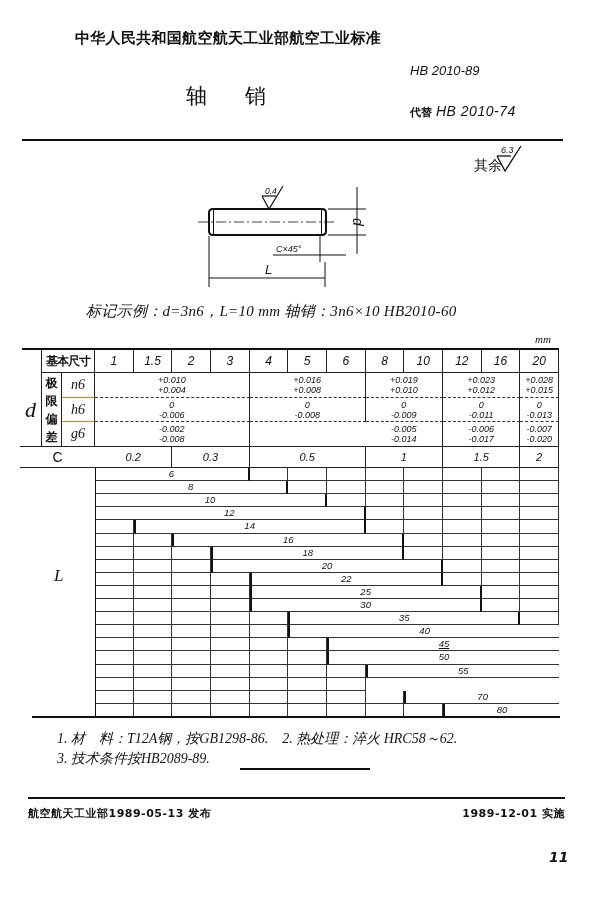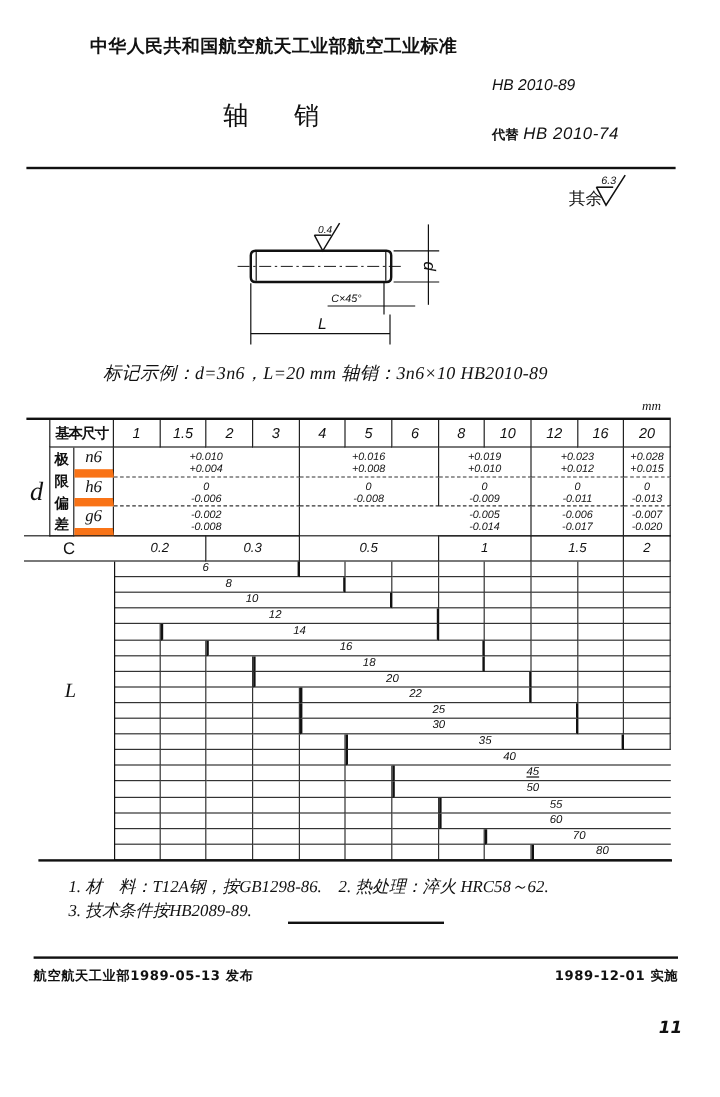--- a/index.html
+++ b/index.html
@@ -17,21 +17,21 @@
   .marking{left:86px;top:302px;font-size:15px;font-style:italic;white-space:nowrap;font-family:"Liberation Serif",serif;letter-spacing:0.3px;}
   .unit{left:535px;top:333px;font-size:11px;font-style:italic;font-family:"Liberation Serif",serif;}
   #table-root{position:absolute;left:0;top:0;width:600px;height:914px;}
   .c{position:absolute;box-sizing:border-box;display:flex;align-items:center;justify-content:center;
      text-align:center;font-family:"Liberation Sans",sans-serif;}
   .hdr{border-right:1px solid #222;border-bottom:1.5px solid #222;font-size:12px;font-style:italic;}
   .basic{border-left:1px solid #222;border-right:1px solid #222;border-bottom:1.5px solid #222;font-size:12px;font-weight:bold;font-family:"DejaVu Serif",serif;letter-spacing:-1px;}
   .dcell{font-size:22px;font-style:italic;font-family:"Liberation Serif",serif;}
   .devcol{border-left:1px solid #222;border-right:1px solid #222;border-bottom:1.5px solid #222;font-size:12px;font-weight:bold;
           line-height:18px;padding:0 3px;word-break:break-all;font-family:"DejaVu Serif",serif;}
-  .grade{border-right:1px solid #222;border-bottom:7px solid #f97316;font-size:14px;font-style:italic;font-family:"Liberation Serif",serif;}
+  .grade{border-right:1px solid #222;border-bottom:1px solid #f97316;font-size:14px;font-style:italic;font-family:"Liberation Serif",serif;}
   .tol{border-right:1px solid #222;border-bottom:1px dashed #333;flex-direction:column;font-size:9px;font-style:italic;line-height:10px;}
   .tol.last{border-bottom:1.5px solid #222;}
   .clab{font-size:14px;font-family:"Liberation Sans",sans-serif;border-bottom:1.5px solid #222;border-top:1.5px solid #222;}
   .cval{border-right:1px solid #222;border-top:1.5px solid #222;border-bottom:1.5px solid #222;font-size:11px;font-style:italic;}
   .lbox{border-right:1px solid #333;border-bottom:1px solid #333;}
   .lspan{border-bottom:1px solid #333;font-size:9.5px;font-style:italic;align-items:flex-start;line-height:11px;}
   .lspan.stepL{border-left:2px solid #111;}
   .lspan.stepR{border-right:2px solid #111;}
   .Llabel{left:54px;top:566px;font-size:17px;font-style:italic;font-family:"Liberation Serif",serif;}
   .note{left:57px;font-size:14px;font-style:italic;white-space:nowrap;font-family:"Liberation Serif",serif;}
@@ -88,21 +88,21 @@
   <text x="276" y="252" font-size="9">C×45°</text>
 
   <g stroke="#111" stroke-width="1" fill="none">
     <line x1="209" y1="236" x2="209" y2="287"></line>
     <line x1="325" y1="262" x2="325" y2="287"></line>
     <line x1="209" y1="278" x2="325" y2="278"></line>
   </g>
   <text x="265" y="274" font-size="13">L</text>
 </svg>
 
-<div class="abs marking">标记示例：d=3n6，L=20 mm 轴销：3n6×10 HB2010-89</div>
+<div class="abs marking">标记示例：d=3n6，L=10 mm 轴销：3n6×10 HB2010-60</div>
 <div class="abs unit">mm</div>
 
 <div id="table-root">
     <div class="abs hrule" style="left: 22px; top: 348px; width: 537px; height: 2px;"></div>
     <div class="c basic" style="left: 41px; top: 350px; width: 54px; height: 23px;">基本尺寸</div>
     <div class="c hdr" style="left: 95px; top: 350px; width: 38.6667px; height: 23px;">1</div>
     <div class="c hdr" style="left: 133.667px; top: 350px; width: 38.6667px; height: 23px;">1.5</div>
     <div class="c hdr" style="left: 172.333px; top: 350px; width: 38.6667px; height: 23px;">2</div>
     <div class="c hdr" style="left: 211px; top: 350px; width: 38.6667px; height: 23px;">3</div>
     <div class="c hdr" style="left: 249.667px; top: 350px; width: 38.6667px; height: 23px;">4</div>
@@ -297,21 +297,20 @@
     <div class="c lbox" style="left: 288.333px; top: 664.579px; width: 38.6667px; height: 13.1053px;"></div>
     <div class="c lbox" style="left: 327px; top: 664.579px; width: 38.6667px; height: 13.1053px;"></div>
     <div class="c lspan stepL" style="left: 365.667px; top: 664.579px; width: 193.333px; height: 13.1053px;">55</div>
     <div class="c lbox" style="left: 95px; top: 677.684px; width: 38.6667px; height: 13.1053px;"></div>
     <div class="c lbox" style="left: 133.667px; top: 677.684px; width: 38.6667px; height: 13.1053px;"></div>
     <div class="c lbox" style="left: 172.333px; top: 677.684px; width: 38.6667px; height: 13.1053px;"></div>
     <div class="c lbox" style="left: 211px; top: 677.684px; width: 38.6667px; height: 13.1053px;"></div>
     <div class="c lbox" style="left: 249.667px; top: 677.684px; width: 38.6667px; height: 13.1053px;"></div>
     <div class="c lbox" style="left: 288.333px; top: 677.684px; width: 38.6667px; height: 13.1053px;"></div>
     <div class="c lbox" style="left: 327px; top: 677.684px; width: 38.6667px; height: 13.1053px;"></div>
-    <div class="c lspan stepL" style="left: 365.667px; top: 677.684px; width: 193.333px; height: 13.1053px;">60</div>
     <div class="c lbox" style="left: 95px; top: 690.789px; width: 38.6667px; height: 13.1053px;"></div>
     <div class="c lbox" style="left: 133.667px; top: 690.789px; width: 38.6667px; height: 13.1053px;"></div>
     <div class="c lbox" style="left: 172.333px; top: 690.789px; width: 38.6667px; height: 13.1053px;"></div>
     <div class="c lbox" style="left: 211px; top: 690.789px; width: 38.6667px; height: 13.1053px;"></div>
     <div class="c lbox" style="left: 249.667px; top: 690.789px; width: 38.6667px; height: 13.1053px;"></div>
     <div class="c lbox" style="left: 288.333px; top: 690.789px; width: 38.6667px; height: 13.1053px;"></div>
     <div class="c lbox" style="left: 327px; top: 690.789px; width: 38.6667px; height: 13.1053px;"></div>
     <div class="c lbox" style="left: 365.667px; top: 690.789px; width: 38.6667px; height: 13.1053px;"></div>
     <div class="c lspan stepL" style="left: 404.333px; top: 690.789px; width: 154.667px; height: 13.1053px;">70</div>
     <div class="c lbox" style="left: 95px; top: 703.895px; width: 38.6667px; height: 13.1053px;"></div>

